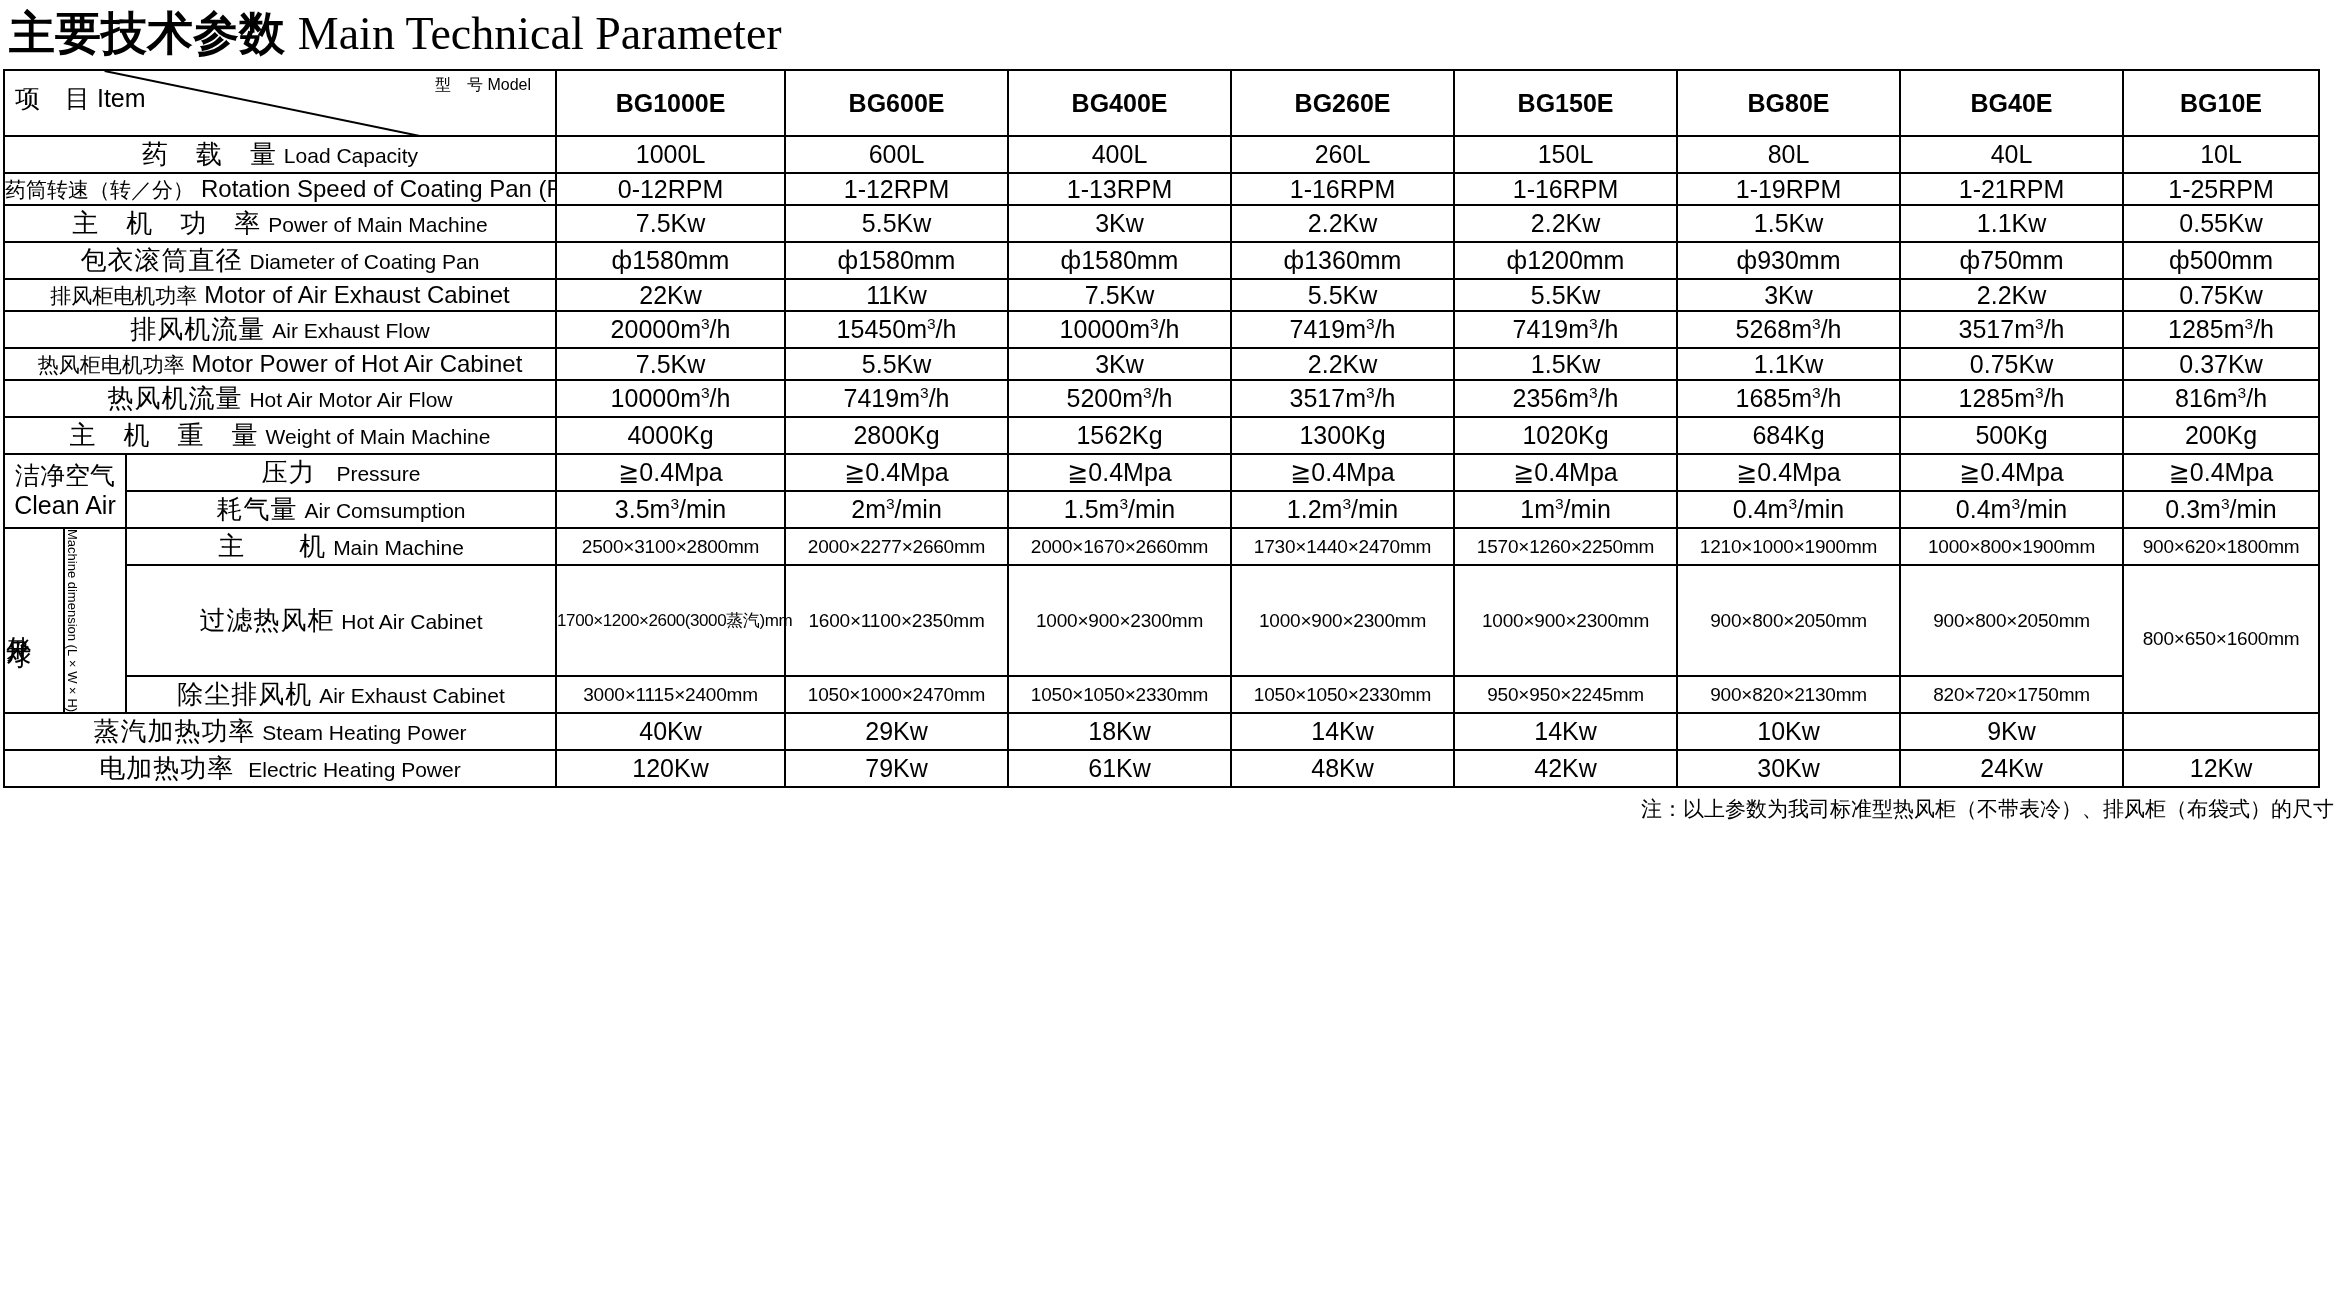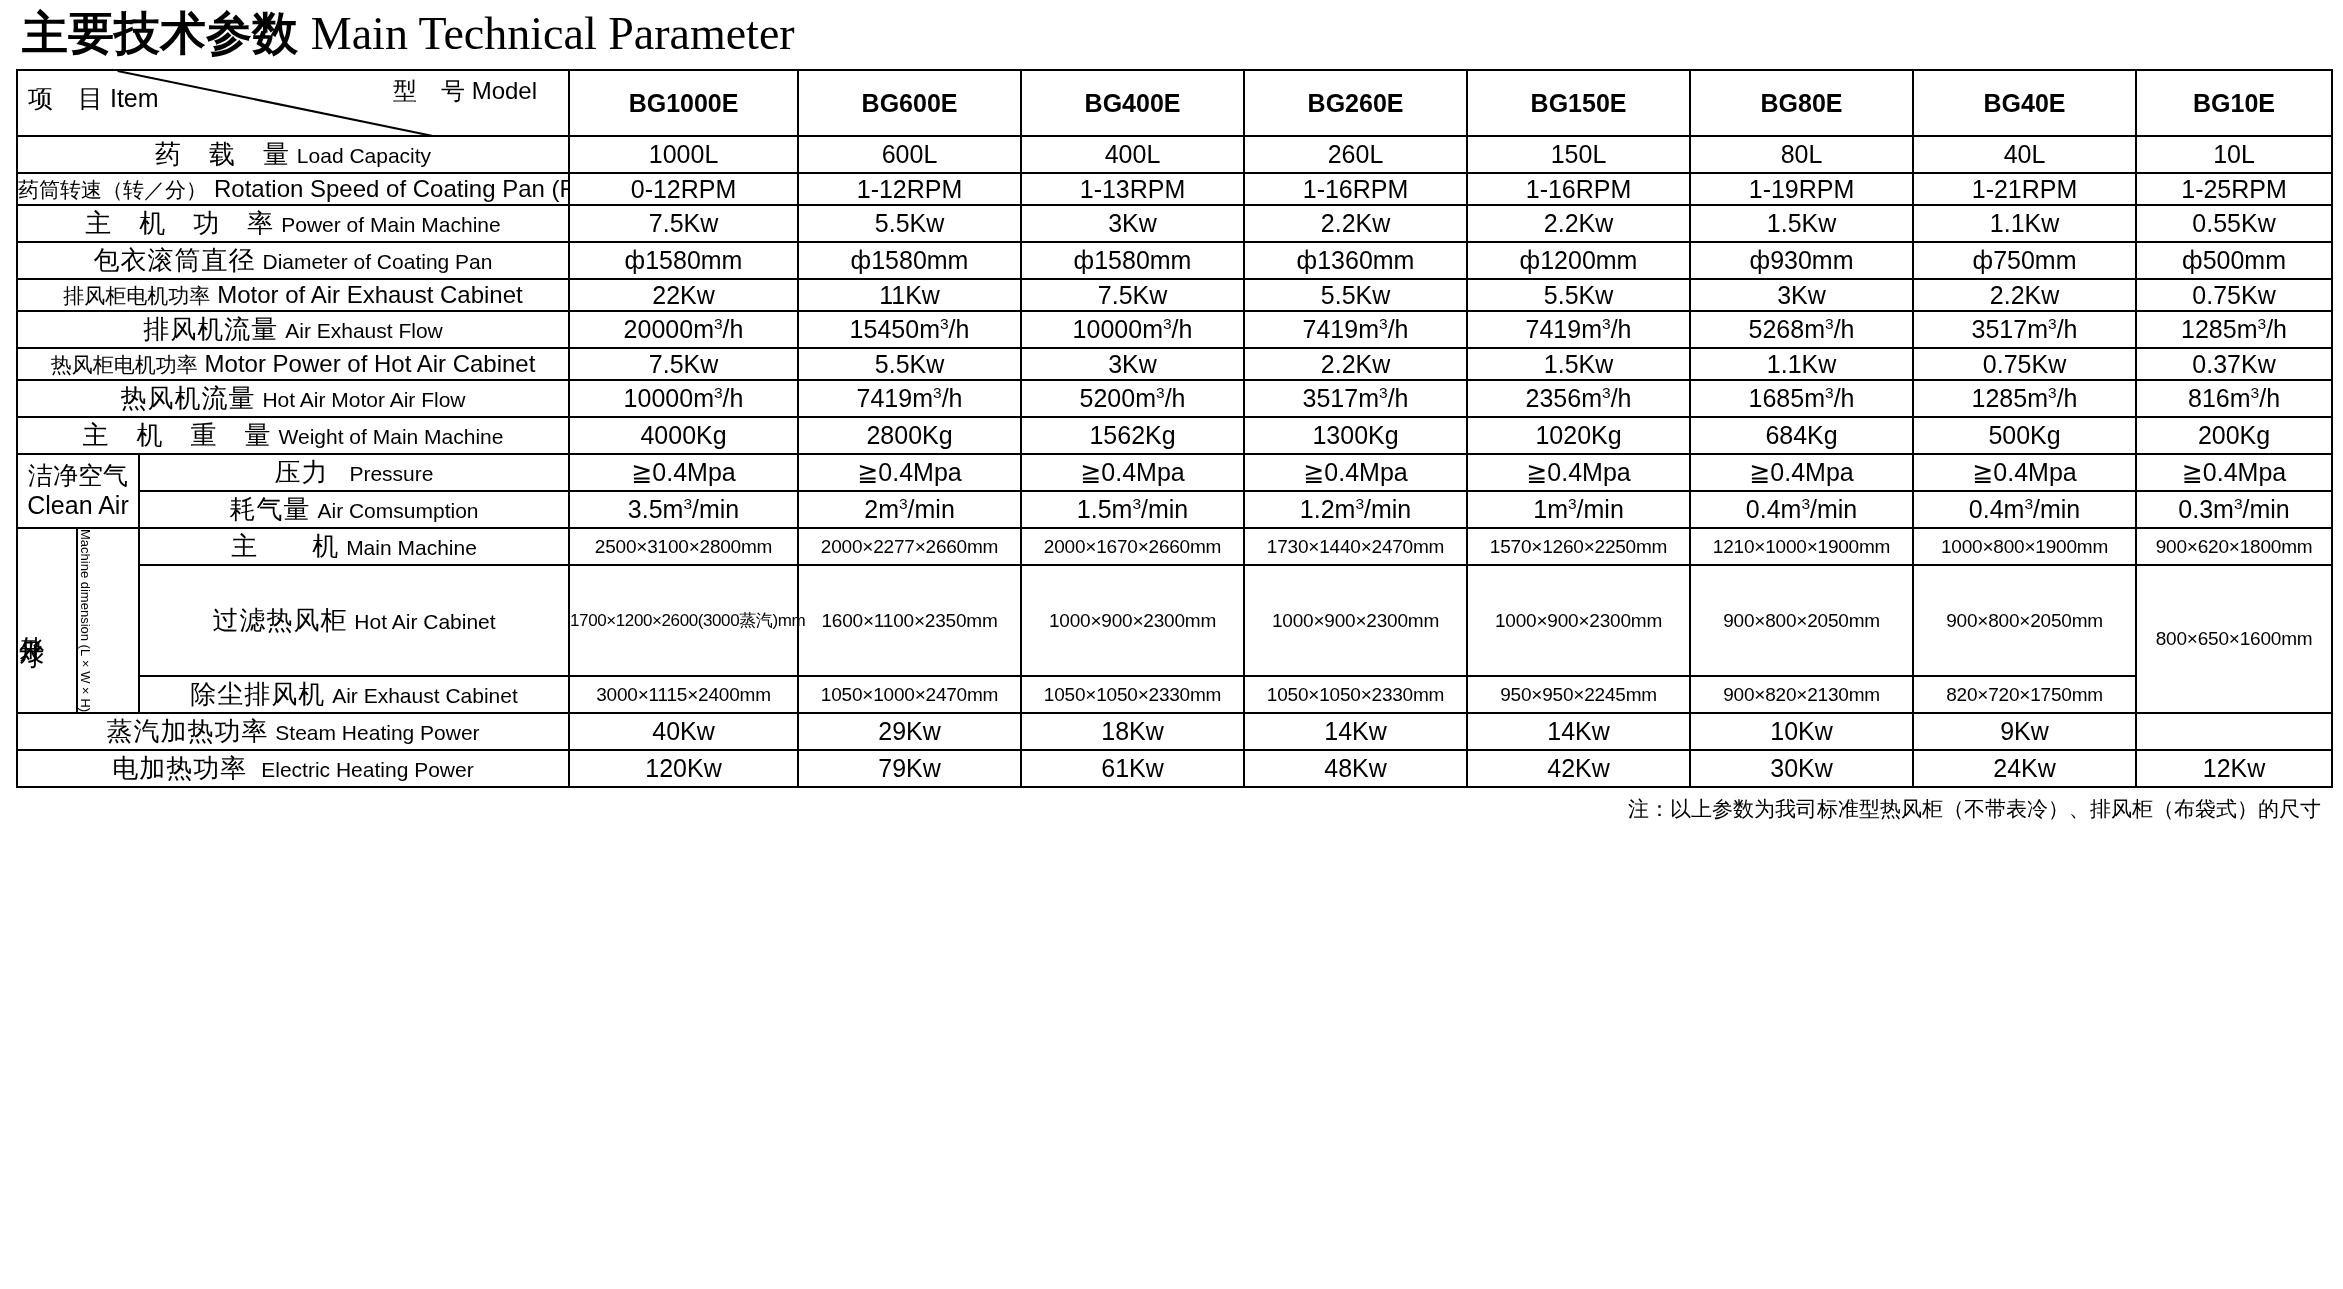--- a/index.html
+++ b/index.html
@@ -11,21 +11,21 @@
     width: 2343px;
     height: 1289px;
     font-family: "Liberation Sans", sans-serif;
     color: #000000;
     overflow: hidden;
   }
   .page {
     width: 2343px;
     height: 1289px;
     box-sizing: border-box;
-    padding: 0 16px;
+    padding: 0 3px;
     position: relative;
   }
   .title {
     font-size: 46px;
     line-height: 58px;
     font-weight: bold;
     padding: 4px 0 6px 6px;
     white-space: nowrap;
   }
   .title .cn { font-family: "DejaVu Sans", sans-serif; font-weight: bold; }
@@ -81,23 +81,23 @@
   .corner {
     position: relative;
     height: 64px;
   }
   .corner .diag {
     position: absolute;
     left: 0; top: 0; right: 0; bottom: 0;
   }
   .corner .model-lab {
     position: absolute;
-    right: 31px;
+    right: 24px;
     top: 4px;
-    font-size: 24px;
+    font-size: 16px;
     white-space: nowrap;
   }
   .corner .item-lab {
     position: absolute;
     left: 10px;
     bottom: 20px;
     font-size: 25px;
     white-space: nowrap;
   }
   .rot {

